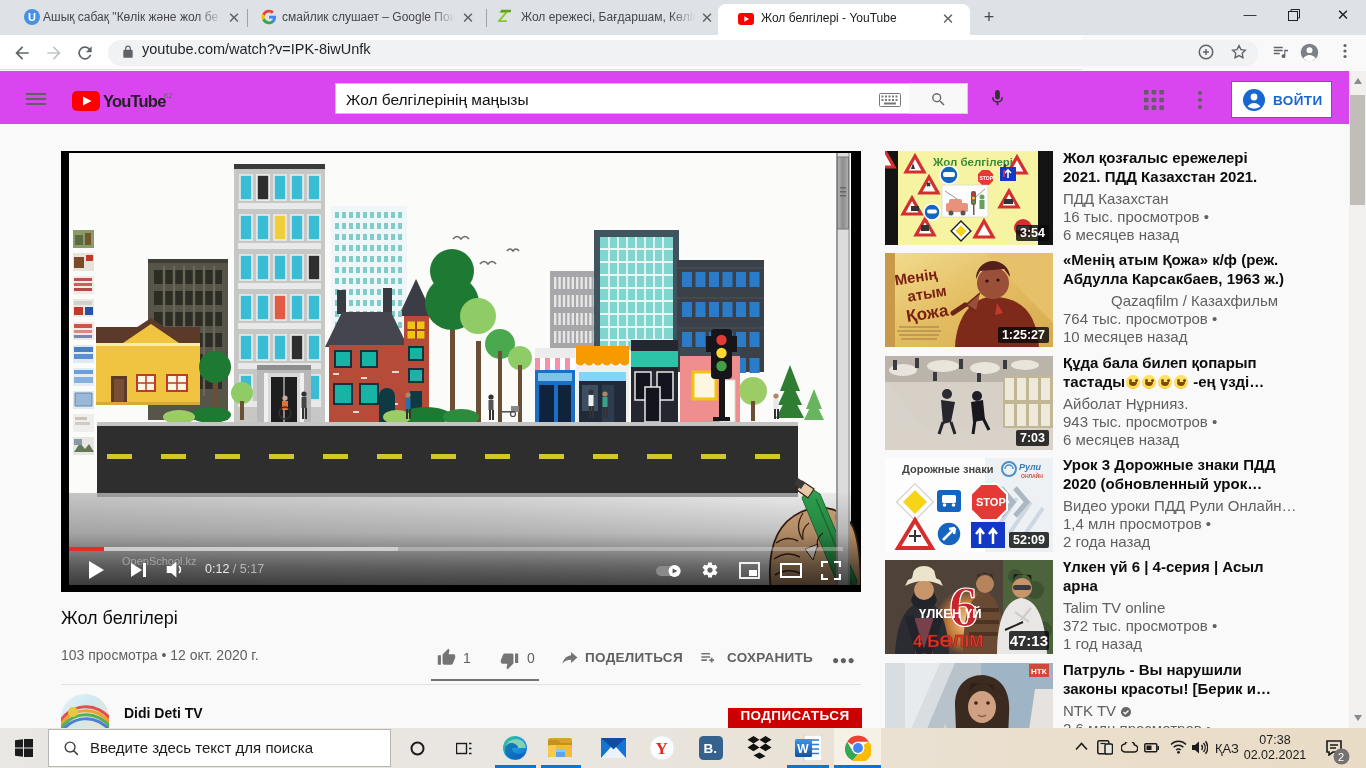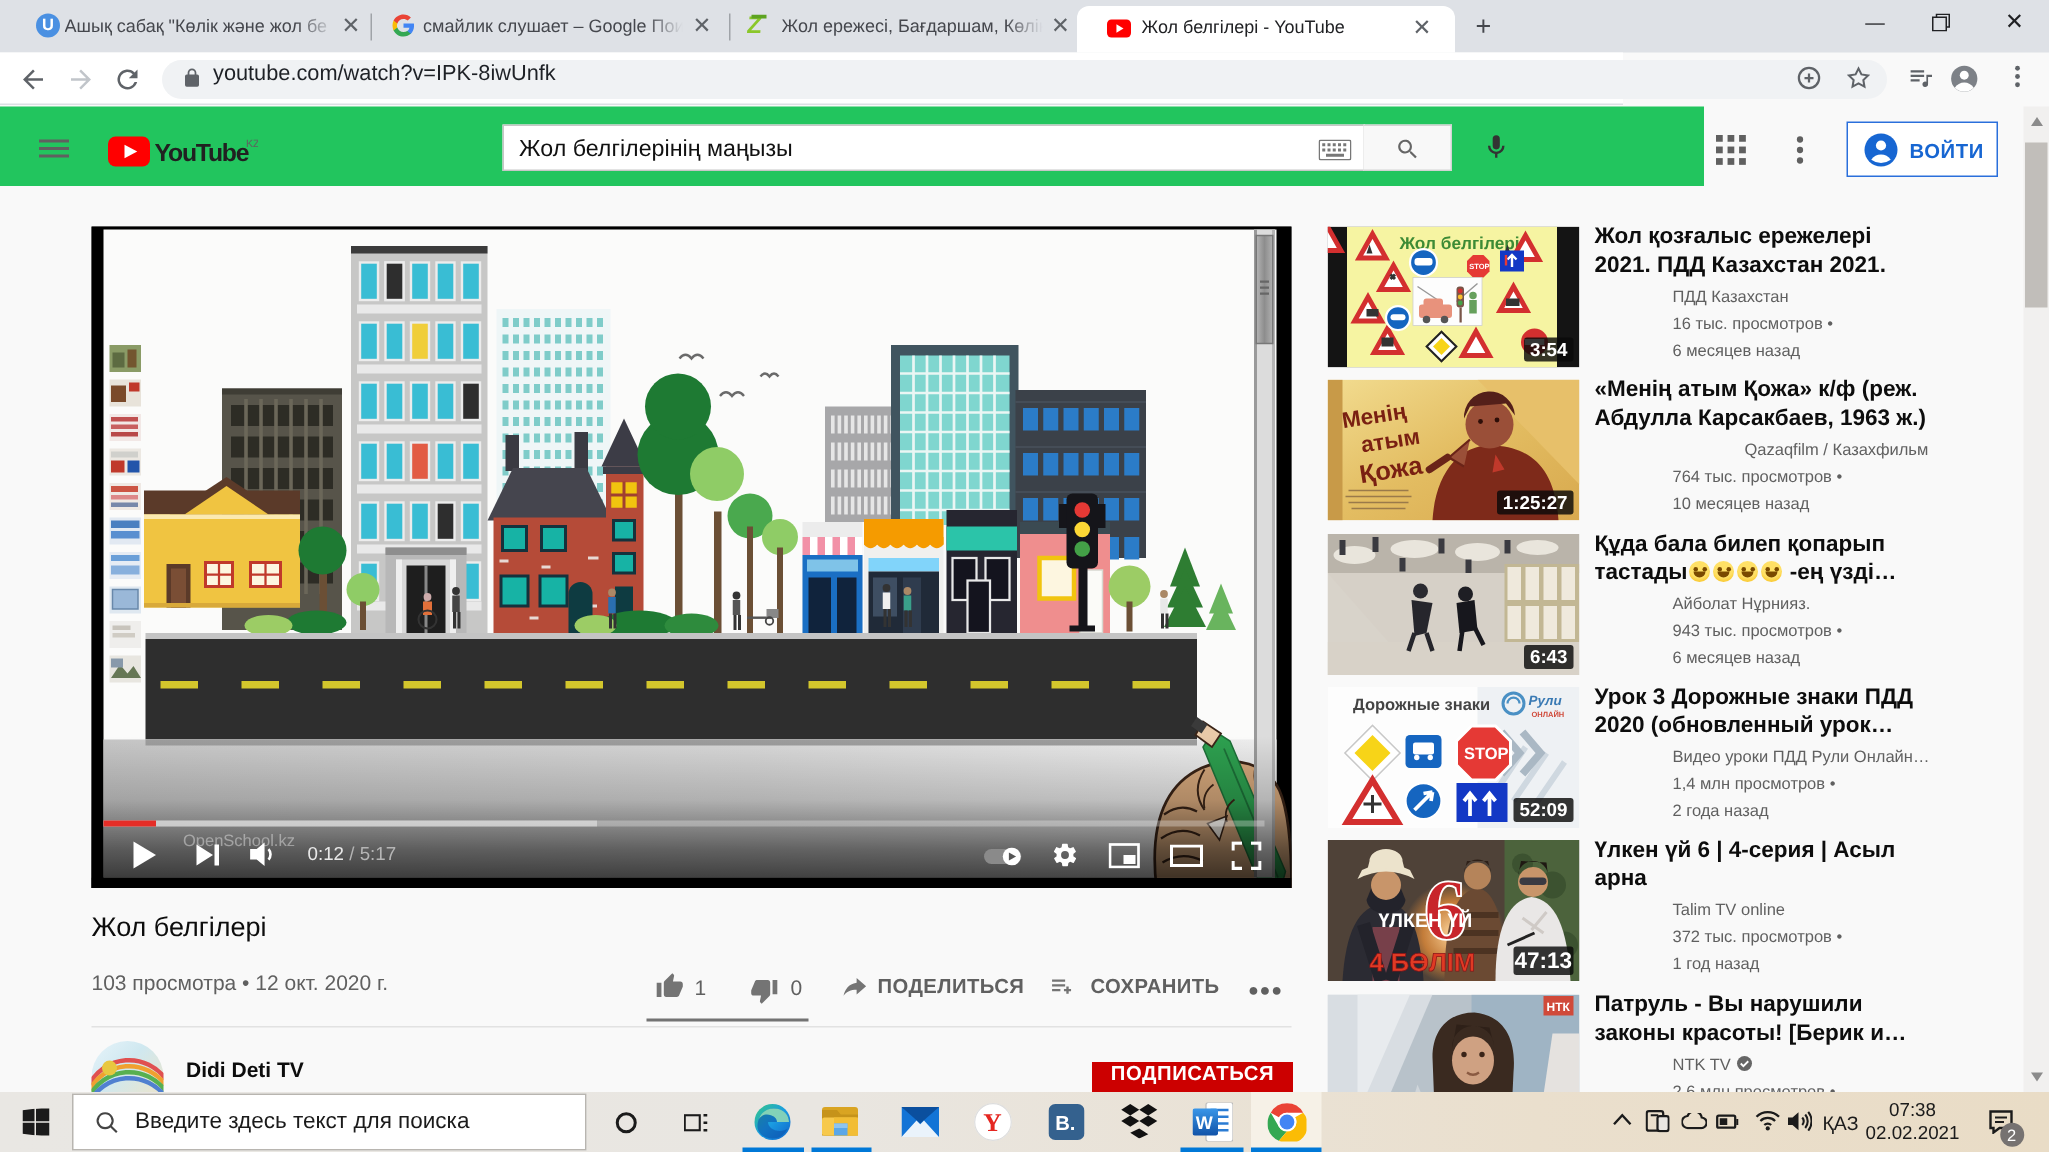--- a/index.html
+++ b/index.html
@@ -15,42 +15,42 @@
 .tab-sep { position:absolute; top:9px; width:1px; height:18px; background:#9fa3a8; }
 #activetab { position:absolute; left:718px; top:4px; width:252px; height:31px; background:#fff; border-radius:8px 8px 0 0; }
 .winbtn { position:absolute; top:0px; width:14px; height:30px; color:#202124; font-size:13px; text-align:center; line-height:30px; }
 
 
 #toolbar { position:absolute; left:0; top:35px; width:1082px; height:35px; background:#fff; border-bottom:1px solid #dcdfe3; }
 #urlpill { position:absolute; left:108px; top:5px; width:1150px; height:26px; background:#f0f2f4; border-radius:14px; }
 #urltext { position:absolute; left:142px; top:6px; font-size:14.5px; color:#1e2126; }
 
 
-#ythead { position:absolute; left:0; top:71px; width:1136px; height:53px; background:#22c55e; }
+#ythead { position:absolute; left:0; top:71px; width:1366px; height:53px; background:#d946ef; }
 .hline { position:absolute; left:26px; width:20px; height:2px; background:#606060; }
 #srchbox { position:absolute; left:335px; top:12px; width:575px; height:31px; border:1px solid #c6c6c6; background:#fff; }
 #srchtxt { position:absolute; left:10px; top:7px; font-size:15.5px; color:#111; }
 #srchbtn { position:absolute; left:909px; top:12px; width:59px; height:31px; border:1px solid #d3d3d3; border-left:none; background:#f8f8f8; }
 #signin { position:absolute; left:1231px; top:10px; width:101px; height:37px; border:1px solid #2a6fdb; background:#fff; }
 #signin span { position:absolute; left:41px; top:11px; font-size:13.5px; color:#1766d2; font-weight:bold; letter-spacing:.4px; }
 
 
 #player { position:absolute; left:61px; top:151px; width:800px; height:441px; background:#000; }
 #vtitle { position:absolute; left:61px; top:608px; font-size:18px; color:#0d0d0d; }
 #vmeta { position:absolute; left:61px; top:647px; font-size:14px; color:#606060; }
 .actlabel { position:absolute; top:650px; font-size:13.5px; font-weight:bold; color:#606060; letter-spacing:.3px; }
 #likebar { position:absolute; left:431px; top:679px; width:108px; height:2px; background:#737373; }
 #divider { position:absolute; left:61px; top:684px; width:800px; height:1px; background:#e2e2e2; }
 #chname { position:absolute; left:124px; top:705px; font-size:14px; font-weight:bold; color:#0d0d0d; }
 #subbtn { position:absolute; left:728px; top:708px; width:134px; height:20px; background:#c00; color:#fff; font-size:13.5px; font-weight:bold; text-align:center; padding-top:0; letter-spacing:.4px; }
 
 
 .thumb { position:absolute; left:885px; width:168px; height:94px; overflow:hidden; }
 .stitle { position:absolute; left:1063px; width:292px; font-size:15px; font-weight:bold; color:#0d0d0d; line-height:19px; }
-.smeta { position:absolute; left:1115px; font-size:11px; color:#606060; line-height:19px; }
+.smeta { position:absolute; left:1063px; font-size:15px; color:#606060; line-height:19px; }
 .badge { position:absolute; right:4px; bottom:4px; background:rgba(10,10,10,.82); color:#fff; font-size:12.5px; font-weight:bold; padding:1px 4px; border-radius:2px; }
 .emj { display:inline-block; width:14px; height:14px; border-radius:50%; background:radial-gradient(circle at 50% 35%, #ffe066 55%, #f4b400); vertical-align:-2px; position:relative; margin:0 1px; }
 .emj::before { content:""; position:absolute; left:2.5px; top:4px; width:3px; height:3px; border-radius:50%; background:#7a4a00; box-shadow:6px 0 0 #7a4a00; }
 .emj::after { content:""; position:absolute; left:3px; top:7px; width:8px; height:4px; border-radius:0 0 8px 8px; background:#7a4a00; }
 
 
 #sbar { position:absolute; left:1349px; top:71px; width:17px; height:657px; background:#f1f0ef; }
 #sthumb { position:absolute; left:1px; top:24px; width:15px; height:110px; background:#c1beba; }
 
 
@@ -816,21 +816,21 @@
       <rect x="0" y="72" width="168" height="22" fill="#d8d2c8"></rect>
       <g>
         <circle cx="62" cy="38" r="5" fill="#2a2a30"></circle>
           <path d="M56 44 L70 46 L66 66 L58 68 Z" fill="#26262c"></path>
           <path d="M58 66 l-4 12 M66 66 l4 12" stroke="#26262c" stroke-width="3"></path>
         <circle cx="92" cy="40" r="5" fill="#1e1e24"></circle>
           <path d="M86 46 L98 44 L100 64 L88 66 Z" fill="#17171d"></path>
           <path d="M90 64 l-2 14 M98 62 l6 12" stroke="#17171d" stroke-width="3"></path>
       </g>
     </svg>
-    <div class="badge">6:43</div>
+    <div class="badge">7:03</div>
   </div>
   <div class="stitle" style="top:353px;">Құда бала билеп қопарып<br>тастады<span class="emj"></span><span class="emj"></span><span class="emj"></span><span class="emj"></span> -ең үзді…</div>
   <div class="smeta" style="top:394px;">Айболат Нұрнияз.</div>
   <div class="smeta" style="top:412px;">943 тыс. просмотров •</div>
   <div class="smeta" style="top:430px;">6 месяцев назад</div>
 
   <div class="thumb" style="top:458px;">
     <svg width="168" height="94" viewBox="0 0 168 94">
       <rect width="168" height="94" fill="#fdfdfd"></rect>
       <rect x="100" y="0" width="68" height="94" fill="#eef1f4"></rect>

